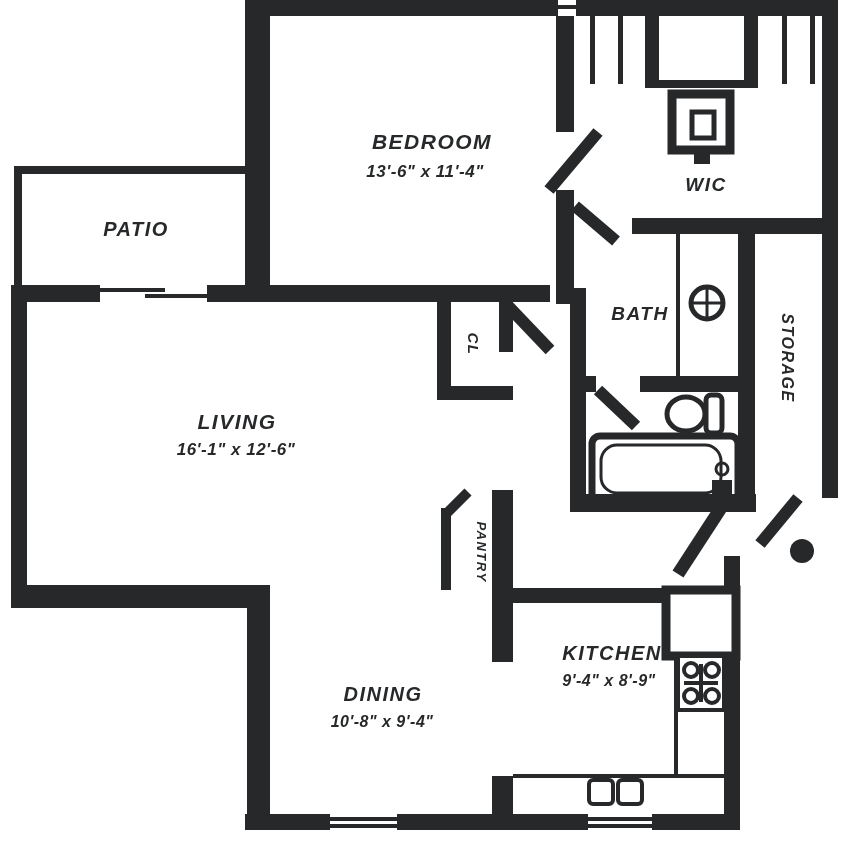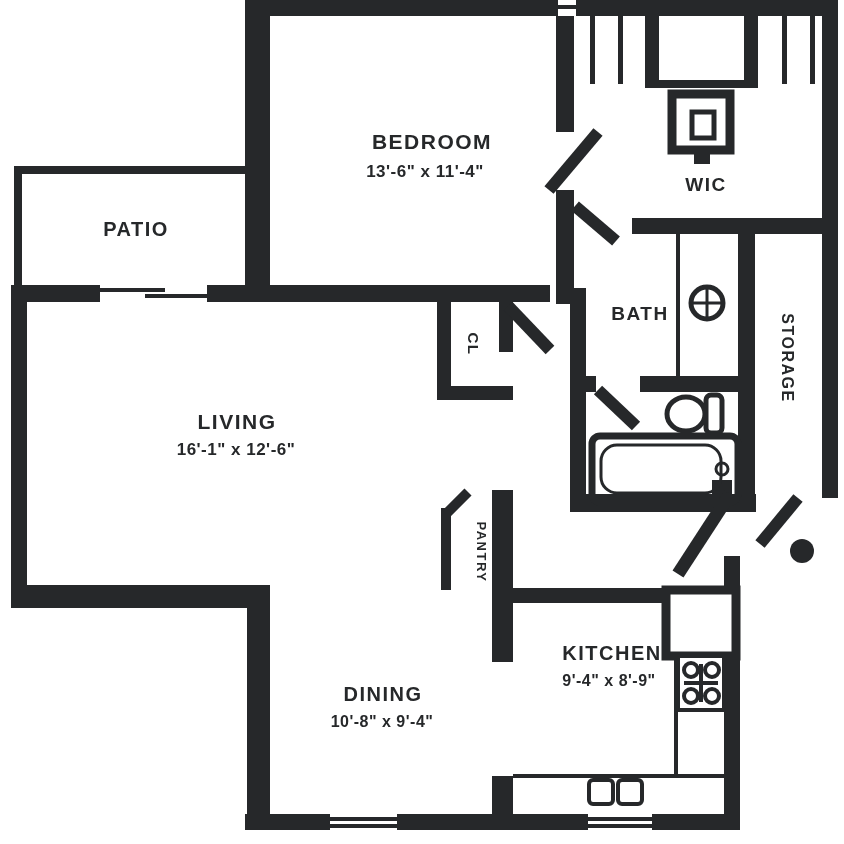--- a/index.html
+++ b/index.html
@@ -1,17 +1,17 @@
 <!DOCTYPE html>
 <html><head>
 <meta charset="utf-8">
 <style>
   html,body{margin:0;padding:0;background:#ffffff;}
   .stage{position:relative;width:844px;height:844px;background:#ffffff;overflow:hidden;
-         font-family:"Liberation Sans",sans-serif;}
+         font-family:"Liberation Sans",sans-serif;font-style:italic;}
   svg{display:block}
   .room-name{font-family:"Liberation Sans",sans-serif;font-weight:bold;letter-spacing:1.5px;}
   .room-dims{font-family:"Liberation Sans",sans-serif;font-weight:bold;letter-spacing:0.5px;}
 </style>
 </head>
 <body>
 
 <div class="stage">
 <svg width="844" height="844" viewBox="0 0 844 844">
 

